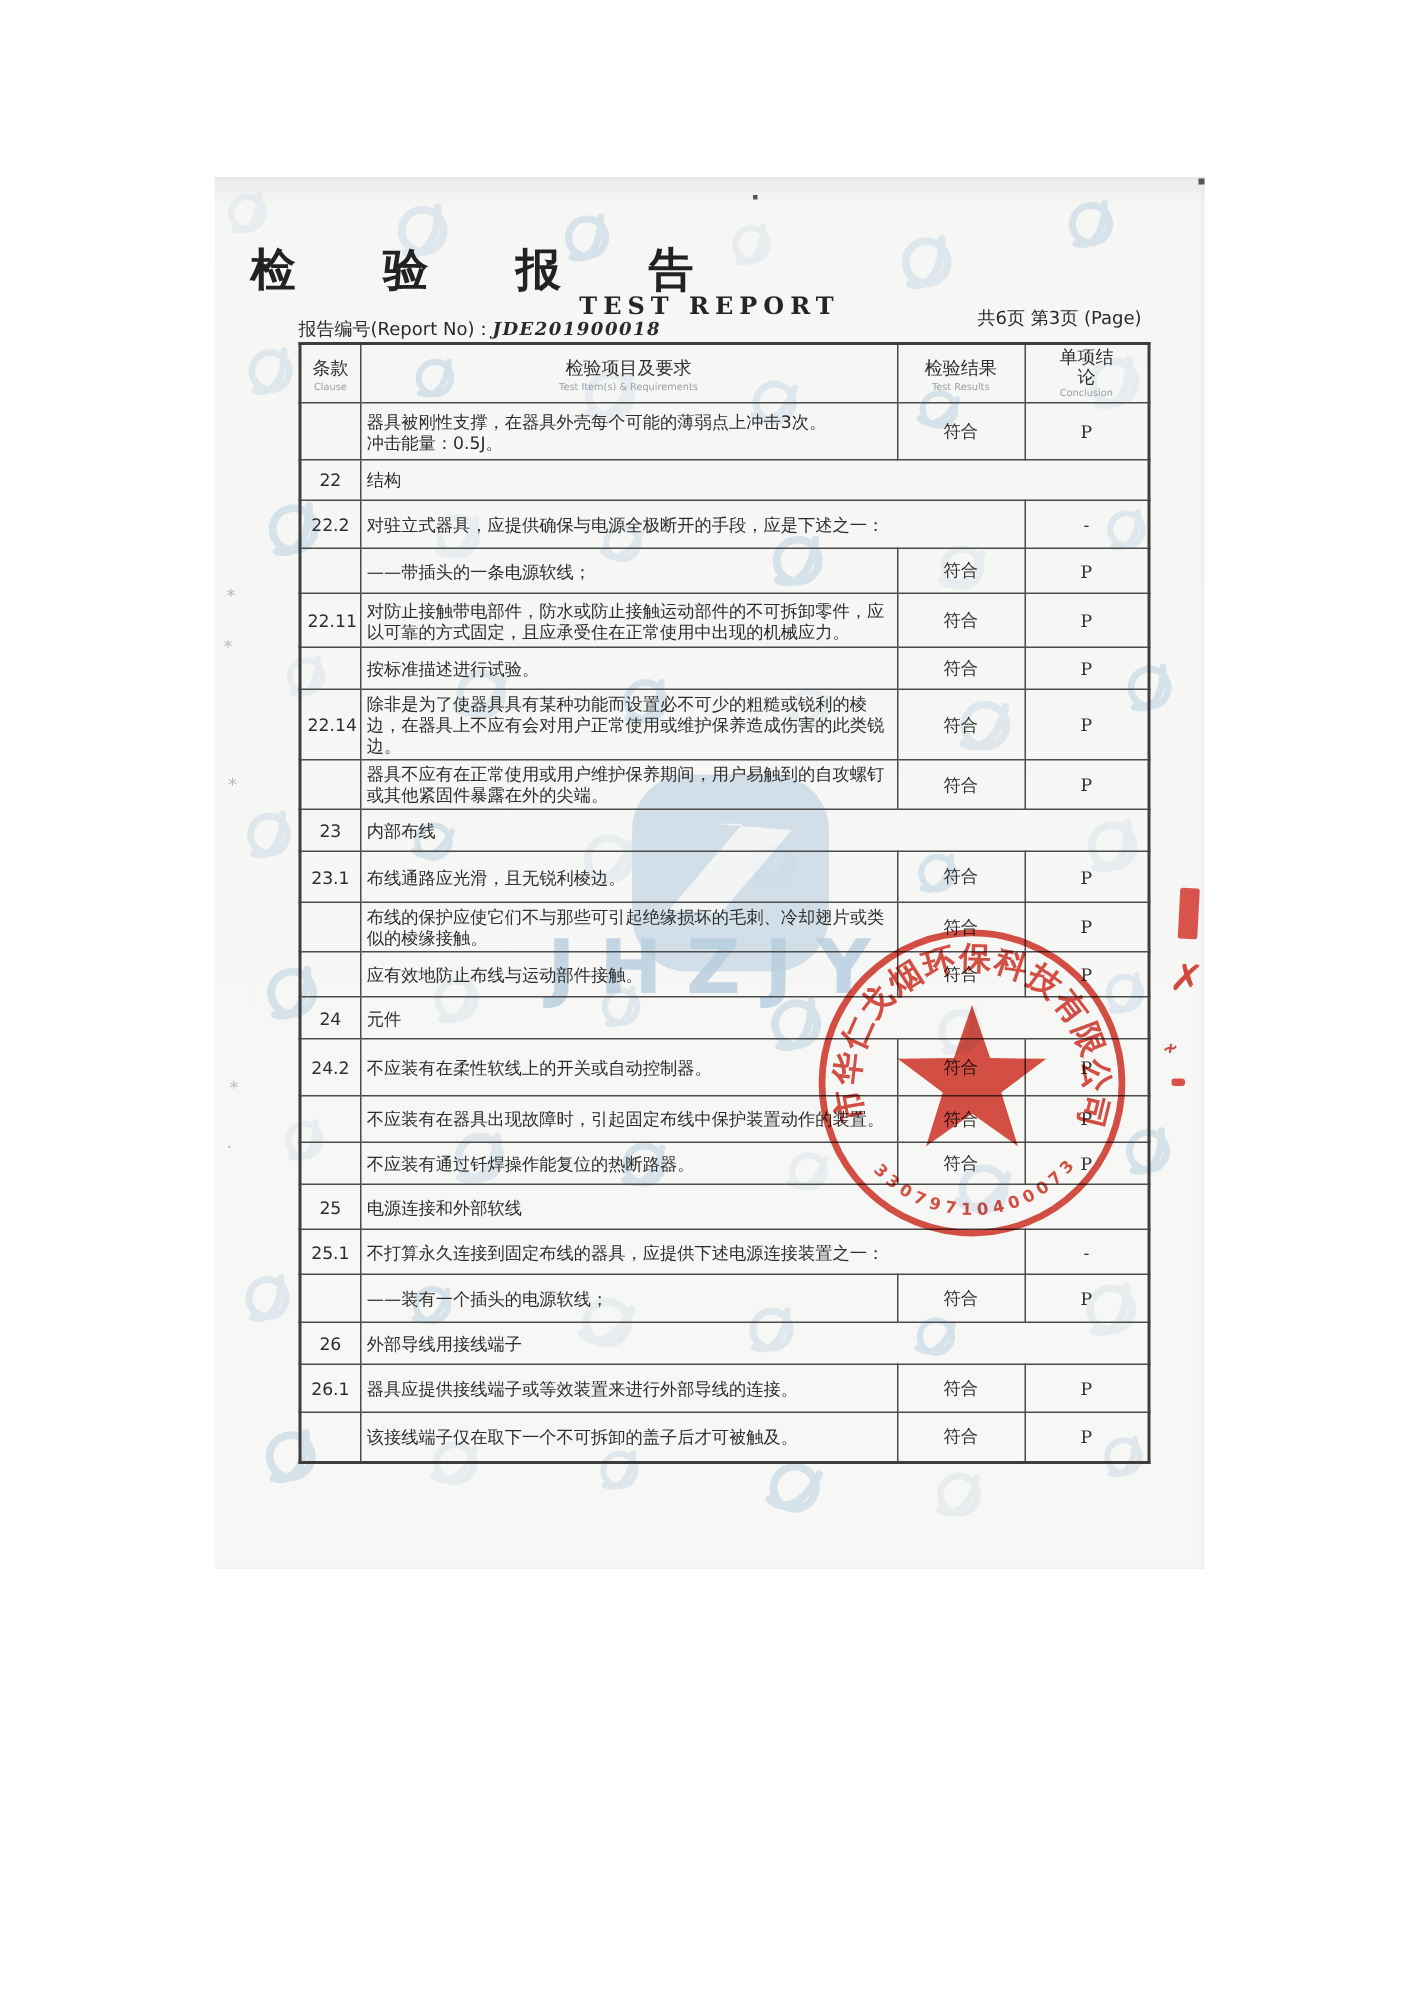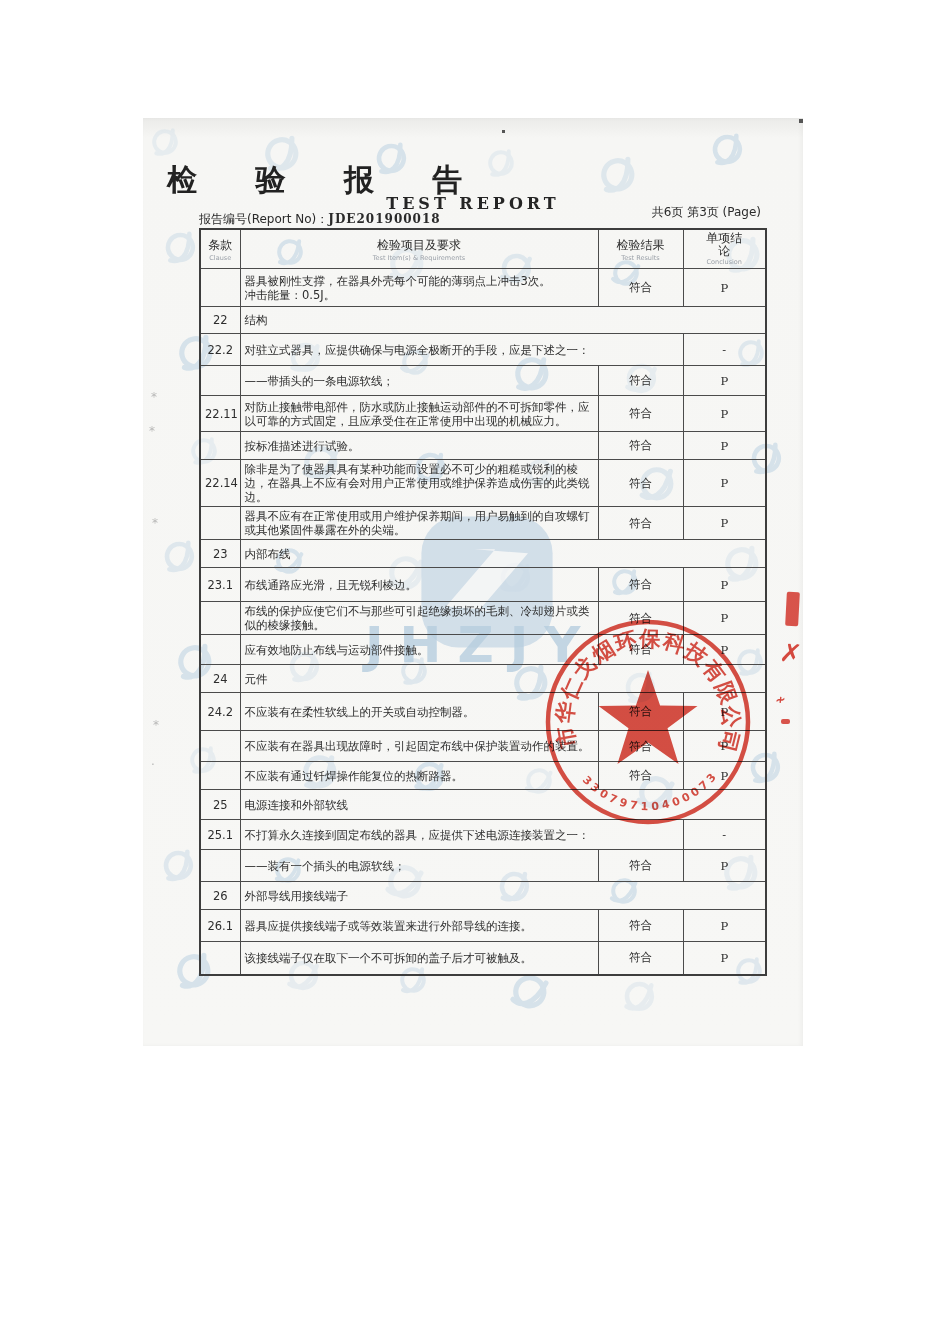--- a/index.html
+++ b/index.html
@@ -10,21 +10,21 @@
         background:linear-gradient(180deg,#ebebe9 0px,#f6f6f4 20px,#f7f7f5 100%);
         box-shadow:inset -2px 0 4px rgba(0,0,0,.04);}
   .wm-layer{position:absolute;left:0;top:0;width:660px;height:928px;pointer-events:none;}
   .hdr-title{position:absolute;left:0;top:42px;width:660px;text-align:left;
         font-size:30px;font-weight:bold;color:#222;letter-spacing:24px;padding-left:24px;
         box-sizing:border-box;}
   .hdr-sub{position:absolute;left:0;top:76px;width:660px;text-align:center;
         font-family:"DejaVu Serif",serif;font-size:16px;font-weight:bold;color:#252525;
         letter-spacing:4px;}
   .report-no{position:absolute;left:56px;top:93px;font-size:12px;color:#2a2a2a;}
-  .report-no .num{font-family:"DejaVu Serif",serif;font-weight:bold;letter-spacing:1px;}
+  .report-no .num{font-family:"DejaVu Serif",serif;font-weight:bold;letter-spacing:1px;font-style:italic;}
   .page-info{position:absolute;left:0;top:86px;width:618px;text-align:right;font-size:12px;color:#2a2a2a;}
   table.report{position:absolute;left:56px;top:110px;width:566px;border-collapse:collapse;
         table-layout:fixed;background:transparent;}
   table.report col.c1{width:40px;} table.report col.c2{width:358px;}
   table.report col.c3{width:85px;} table.report col.c4{width:83px;}
   table.report th,table.report td{border:1px solid #4b4b4b;padding:2px 4px;
         font-size:11.5px;color:#2d2d2d;vertical-align:middle;}
   table.report{border:2px solid #3d3d3d;}
   th .zh{font-size:12px;font-weight:normal;color:#2d2d2d;}
   th .zh.narrow{width:44px;margin:0 auto;line-height:13px;}

